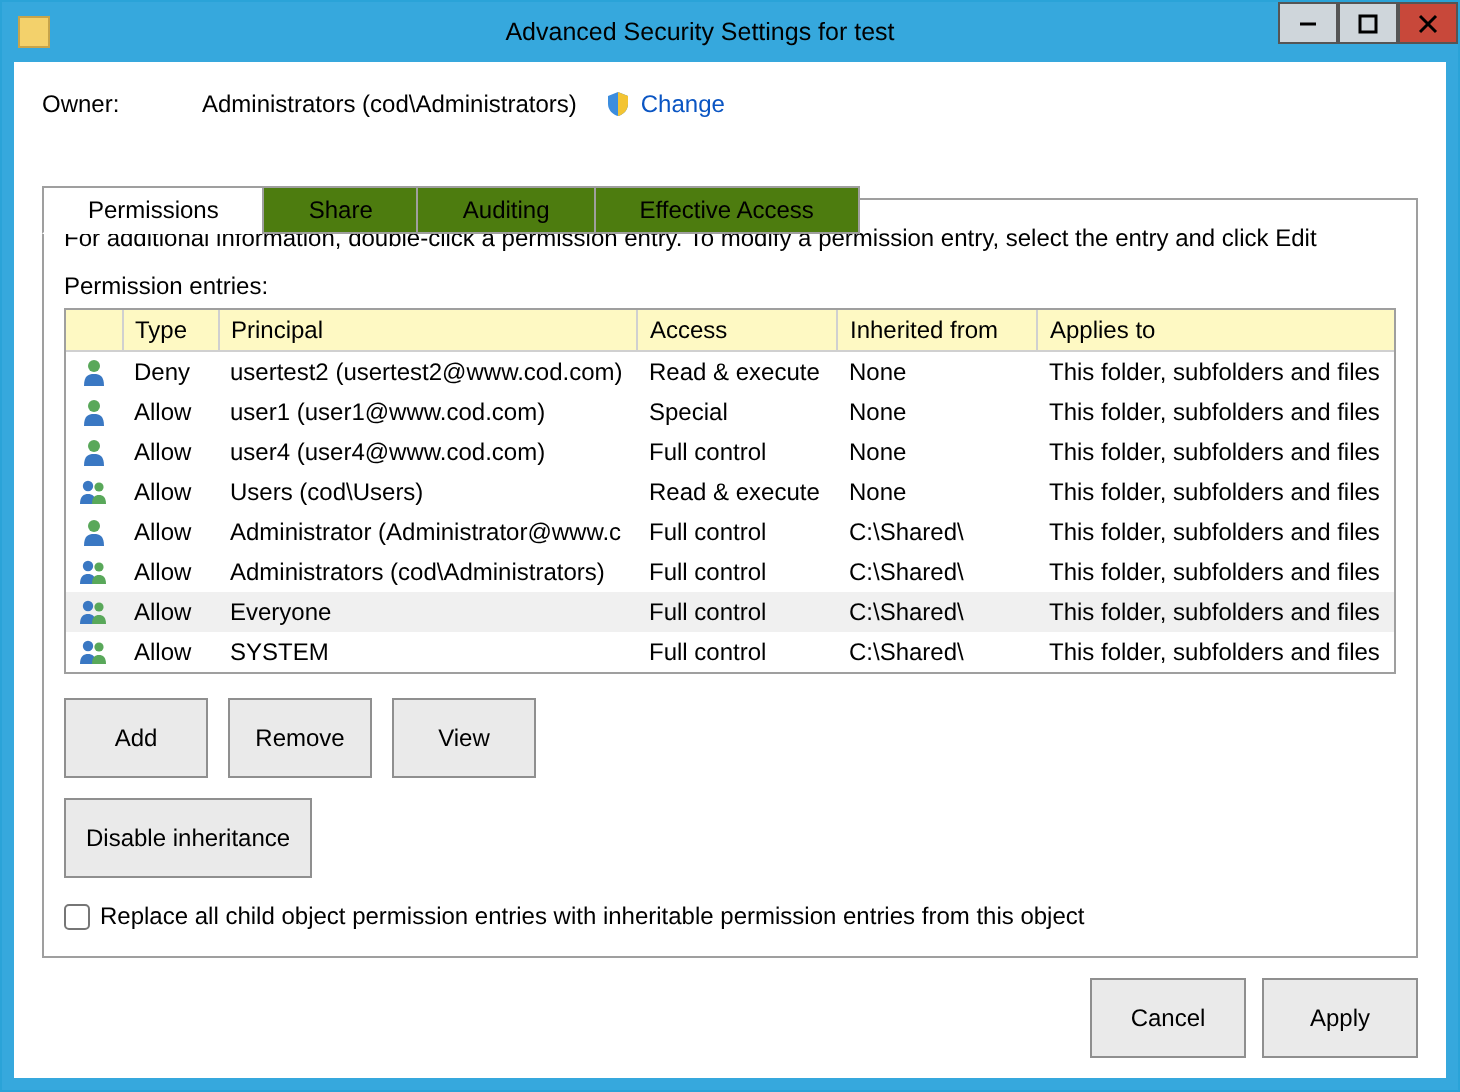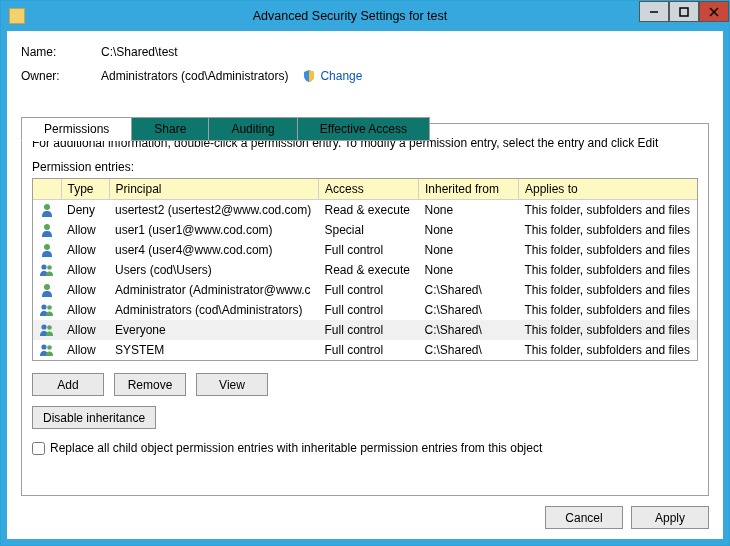--- a/index.html
+++ b/index.html
@@ -100,21 +100,21 @@
     padding: 4px 22px;
     background: #fff;
     font-size: 12px;
     cursor: default;
     margin-right: -1px;
   }
   .tab.active {
     border-bottom: 1px solid #fff;
   }
   .tab:not(.active){
-    background: #0f766e;
+    background: #4d7c0f;
   }
   .tabpanel {
     border: 1px solid #9f9f9f;
     padding: 12px 10px 10px 10px;
     flex: 1;
     display: flex;
     flex-direction: column;
   }
   .gridwrap {
     border: 1px solid #9f9f9f;
@@ -149,21 +149,21 @@
     display: inline-block;
     vertical-align: middle;
   }
   .btnrow {
     display: flex;
     gap: 10px;
     margin-bottom: 10px;
   }
   .btn {
     min-width: 72px;
-    height: 23px;
+    height: 40px;
     border: 1px solid #8f8f8f;
     background: #eaeaea;
     font-size: 12px;
     font-family: inherit;
     padding: 0 10px;
     cursor: default;
   }
   .btn.default { border: 1px solid #3c8dde; }
   .chk {
     display: flex;
@@ -207,24 +207,20 @@
           <svg width="10" height="10">
             <line x1="1" y1="1" x2="9" y2="9" stroke="#000" stroke-width="1.5"></line>
             <line x1="9" y1="1" x2="1" y2="9" stroke="#000" stroke-width="1.5"></line>
           </svg>
         </div>
     </div>
   </div>
 
   <div class="content">
 
-    <div class="meta-row">
-      <span class="lab">Name:</span>
-      <span>C:\Shared\test</span>
-    </div>
     <div class="meta-row">
       <span class="lab">Owner:</span>
       <span>Administrators (cod\Administrators)</span>
       <span style="width:14px"></span>
       <span class="shield-icon">
         <svg viewBox="0 0 14 14">
             <path d="M7 1 L12 3 L12 7 C12 10 9.5 12.5 7 13 C4.5 12.5 2 10 2 7 L2 3 Z" fill="#3c8dde"></path>
             <path d="M7 1 L12 3 L12 7 C12 10 9.5 12.5 7 13 Z" fill="#f3c433"></path>
           </svg>
       </span>

